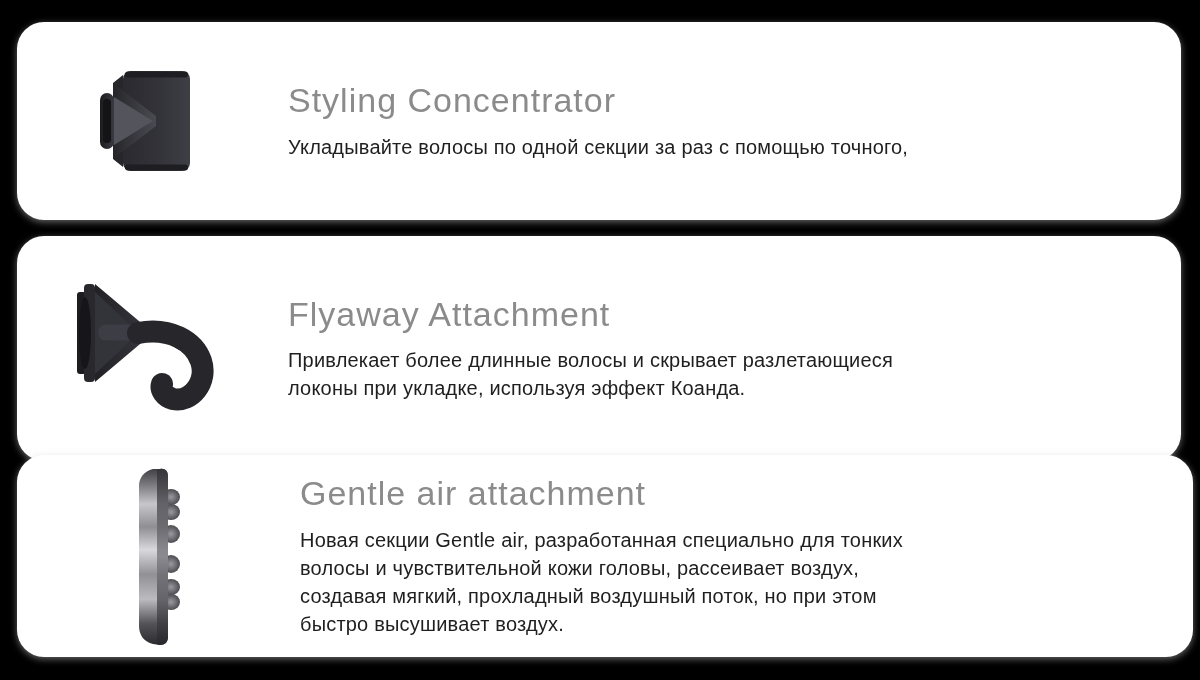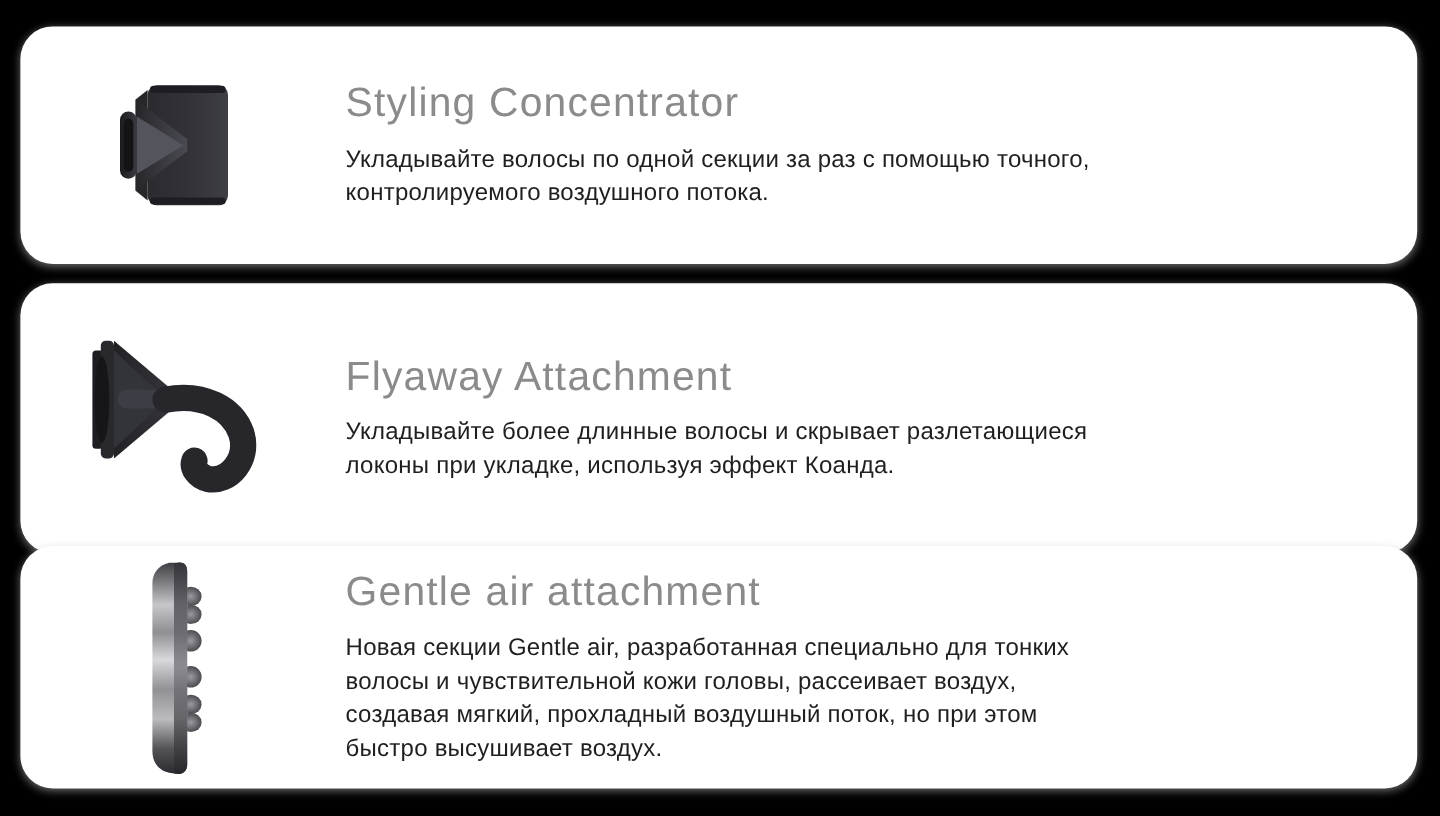--- a/index.html
+++ b/index.html
@@ -19,21 +19,21 @@
     left: 17px;
     width: 1164px;
     background: #ffffff;
     border-radius: 27px;
     box-shadow: 0 2px 7px rgba(190,190,190,0.55);
     display: flex;
     align-items: center;
   }
   #card-0 { top: 22px;  height: 198px; }
   #card-1 { top: 236px; height: 225px; }
-  #card-2 { top: 455px; height: 202px; }
+  #card-2 { top: 455px; height: 202px; padding-left: 12px; }
   .figure {
     flex: 0 0 256px;
     width: 256px;
     display: flex;
     justify-content: center;
     align-items: center;
   }
   .content {
     flex: 1;
     padding-left: 15px;
@@ -83,21 +83,20 @@
       <polygon points="14,13 57,46 57,56 14,89" fill="url(#cg-cone)"></polygon>
       <polygon points="15,27 54,51 15,75" fill="#54545c"></polygon>
       <rect x="1" y="23" width="14" height="56" rx="7" fill="url(#cg-slot)"></rect>
       <rect x="4" y="29" width="8" height="44" rx="4" fill="#141417"></rect>
     </svg>
   </div>
   <div class="content">
     <h2 class="title">Styling Concentrator</h2>
     <div class="desc">
       <div class="desc-line">Укладывайте волосы по одной секции за раз с помощью точного,</div>
-      <div class="desc-line">контролируемого воздушного потока.</div>
     </div>
   </div>
 </section>
 
 <section class="card" id="card-1">
   <div class="figure">
     <svg width="138" height="132" viewBox="0 0 138 132">
       <defs>
         <linearGradient id="fg-cone" x1="0" y1="0" x2="1" y2="0">
           <stop offset="0" stop-color="#222226"></stop>
@@ -109,21 +108,21 @@
       <ellipse cx="9" cy="50" rx="6" ry="36" fill="#16161a"></ellipse>
       <polygon points="19,1 70,44 70,56 19,99" fill="url(#fg-cone)"></polygon>
       <polygon points="19,9 63,50 19,91" fill="#33333a"></polygon>
       <path d="M 30 49.5 L 64 49.5" stroke="#3d3d45" stroke-width="16" stroke-linecap="round" fill="none"></path>
       <path d="M 62 50 C 94 44 118 58 125 78 C 132 99 115 120 97 116 C 89 114 84 107 86 101" fill="none" stroke="#26262b" stroke-width="22" stroke-linecap="round"></path>
     </svg>
   </div>
   <div class="content">
     <h2 class="title">Flyaway Attachment</h2>
     <div class="desc">
-      <div class="desc-line">Укладывайте более длинные волосы и скрывает разлетающиеся</div>
+      <div class="desc-line">Привлекает более длинные волосы и скрывает разлетающиеся</div>
       <div class="desc-line">локоны при укладке, используя эффект Коанда.</div>
     </div>
   </div>
 </section>
 
 <section class="card" id="card-2">
   <div class="figure">
     <svg width="47" height="180" viewBox="0 0 47 180">
       <defs>
         <linearGradient id="gg-metal" x1="0" y1="0" x2="0" y2="1">

